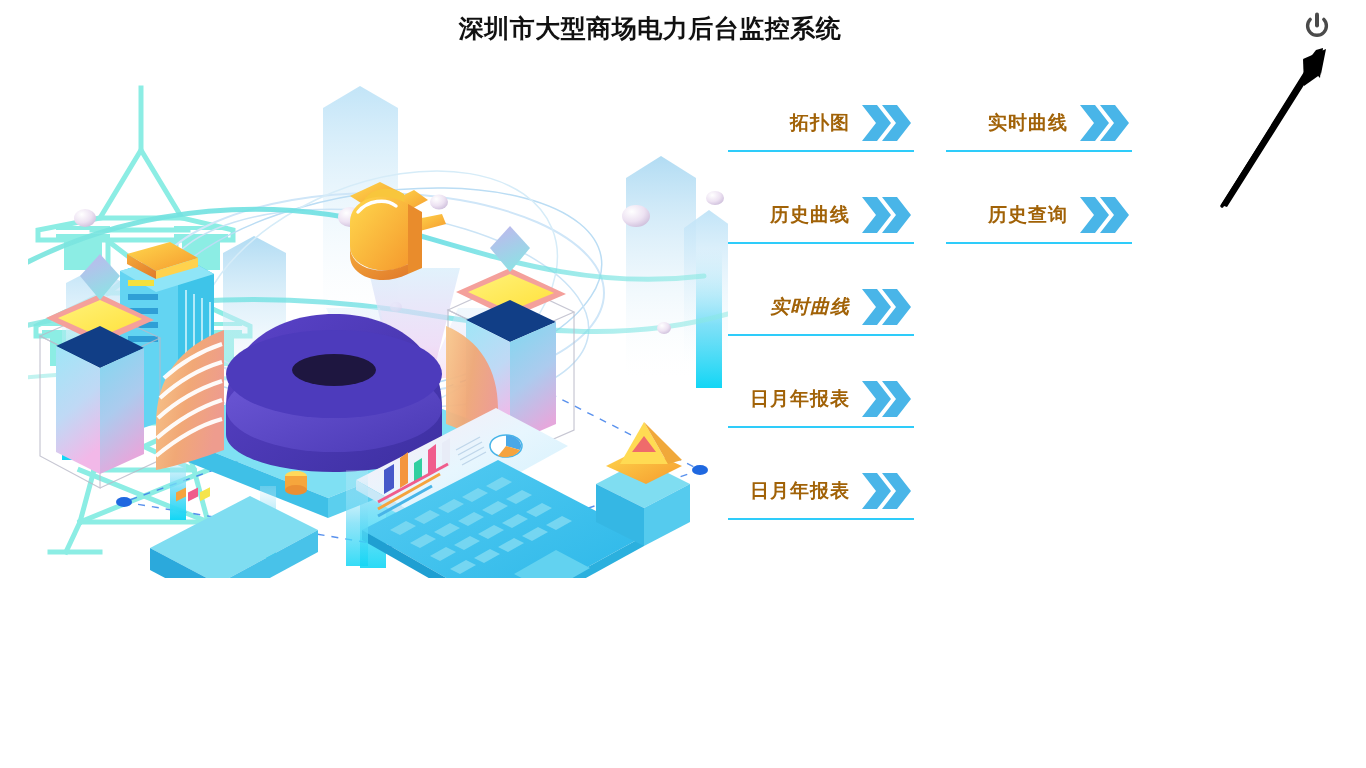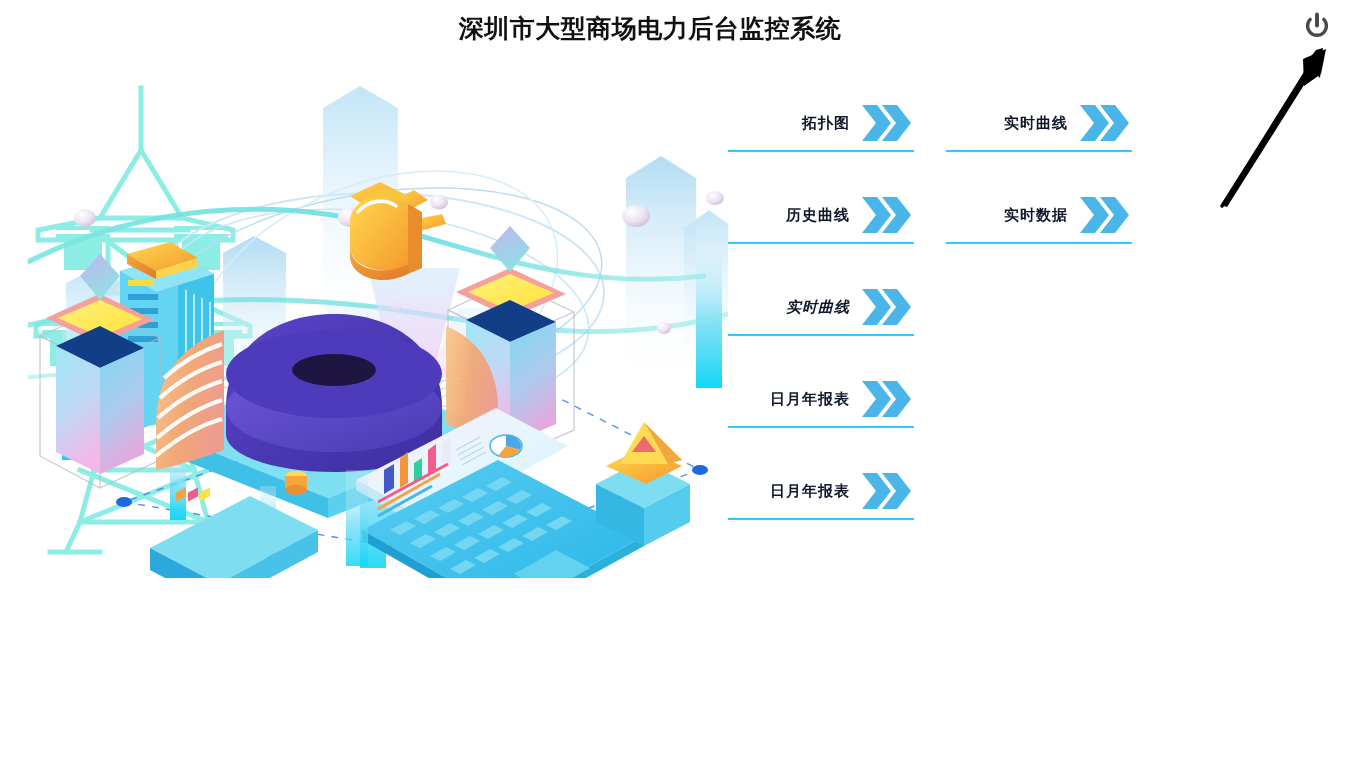--- a/index.html
+++ b/index.html
@@ -88,23 +88,23 @@
   }
   .menu-item .mi-row {
     display: flex;
     align-items: center;
     justify-content: flex-end;
     height: 54px;
     padding-right: 2px;
   }
   .menu-item .mi-label {
     font-family: "Liberation Serif", "DejaVu Serif", serif;
-    font-size: 15px;
+    font-size: 19px;
     font-weight: bold;
-    color: #0f172a;
+    color: #a16207;
     white-space: nowrap;
     letter-spacing: 1px;
     user-select: none;
   }
   .menu-item .mi-chev {
     width: 52px;
     height: 42px;
     margin-left: 10px;
     flex: 0 0 auto;
     display: block;
@@ -620,21 +620,21 @@
         <svg class="mi-chev" viewBox="0 0 52 42" xmlns="http://www.w3.org/2000/svg">
           <path d="M2 3 L17 3 L31 21 L17 39 L2 39 L16 21 Z" fill="#49B5E8"></path>
           <path d="M22 3 L37 3 L51 21 L37 39 L22 39 L36 21 Z" fill="#49B5E8"></path>
         </svg>
       </div>
       <div class="mi-underline"></div>
     </div>
 
     <div class="menu-item col-r row-2">
       <div class="mi-row">
-        <span class="mi-label">实时数据</span>
+        <span class="mi-label">历史查询</span>
         <svg class="mi-chev" viewBox="0 0 52 42" xmlns="http://www.w3.org/2000/svg">
           <path d="M2 3 L17 3 L31 21 L17 39 L2 39 L16 21 Z" fill="#49B5E8"></path>
           <path d="M22 3 L37 3 L51 21 L37 39 L22 39 L36 21 Z" fill="#49B5E8"></path>
         </svg>
       </div>
       <div class="mi-underline"></div>
     </div>
 
   </div>
 

